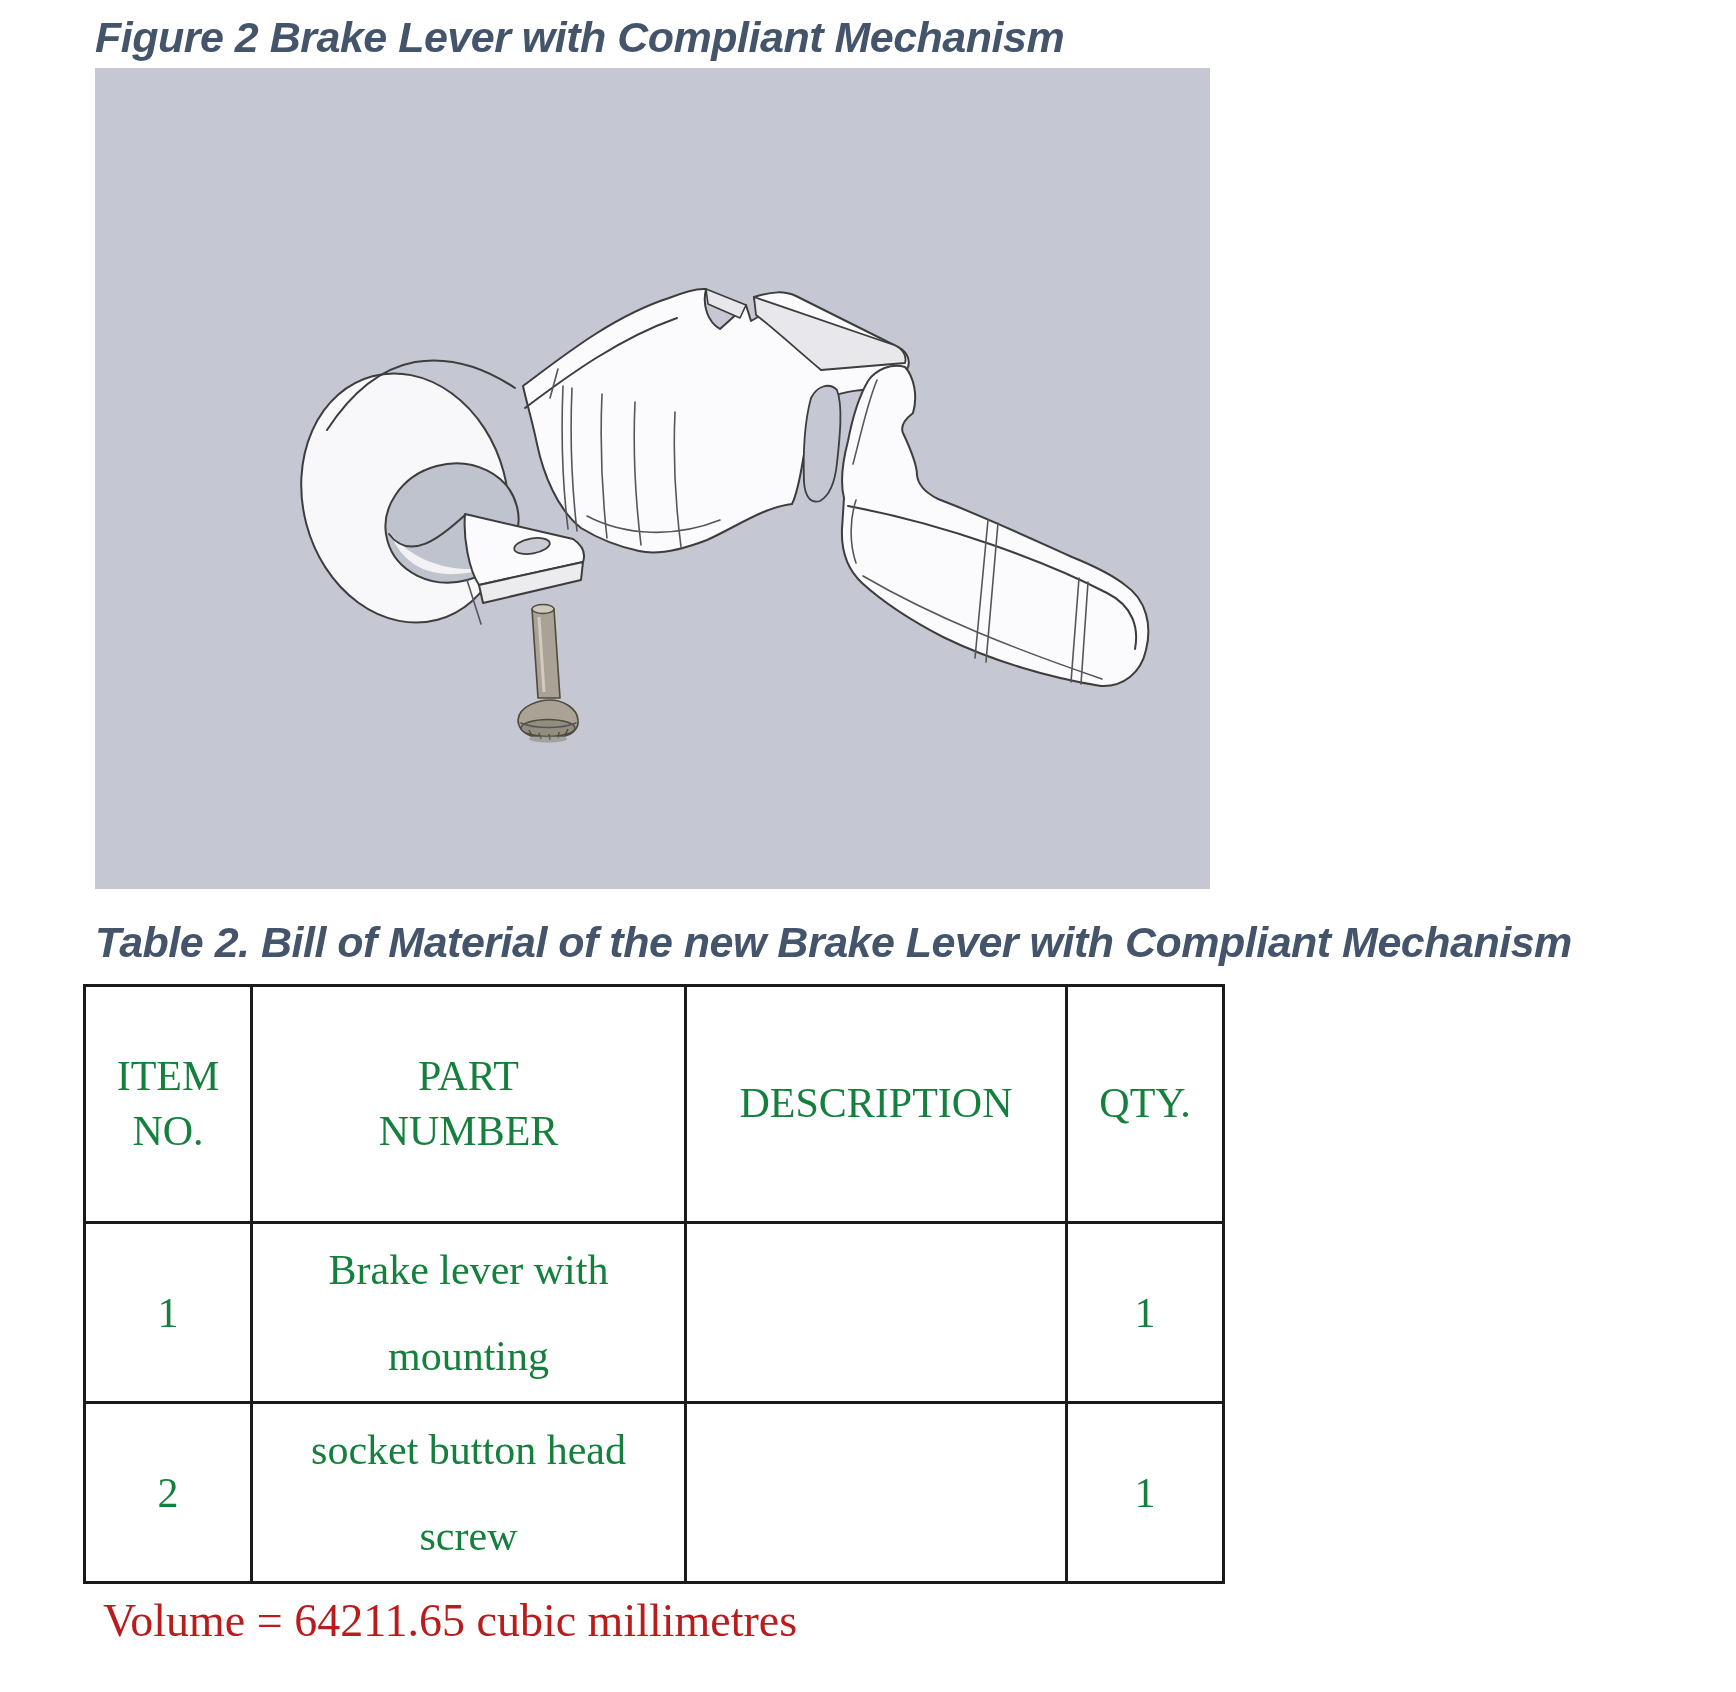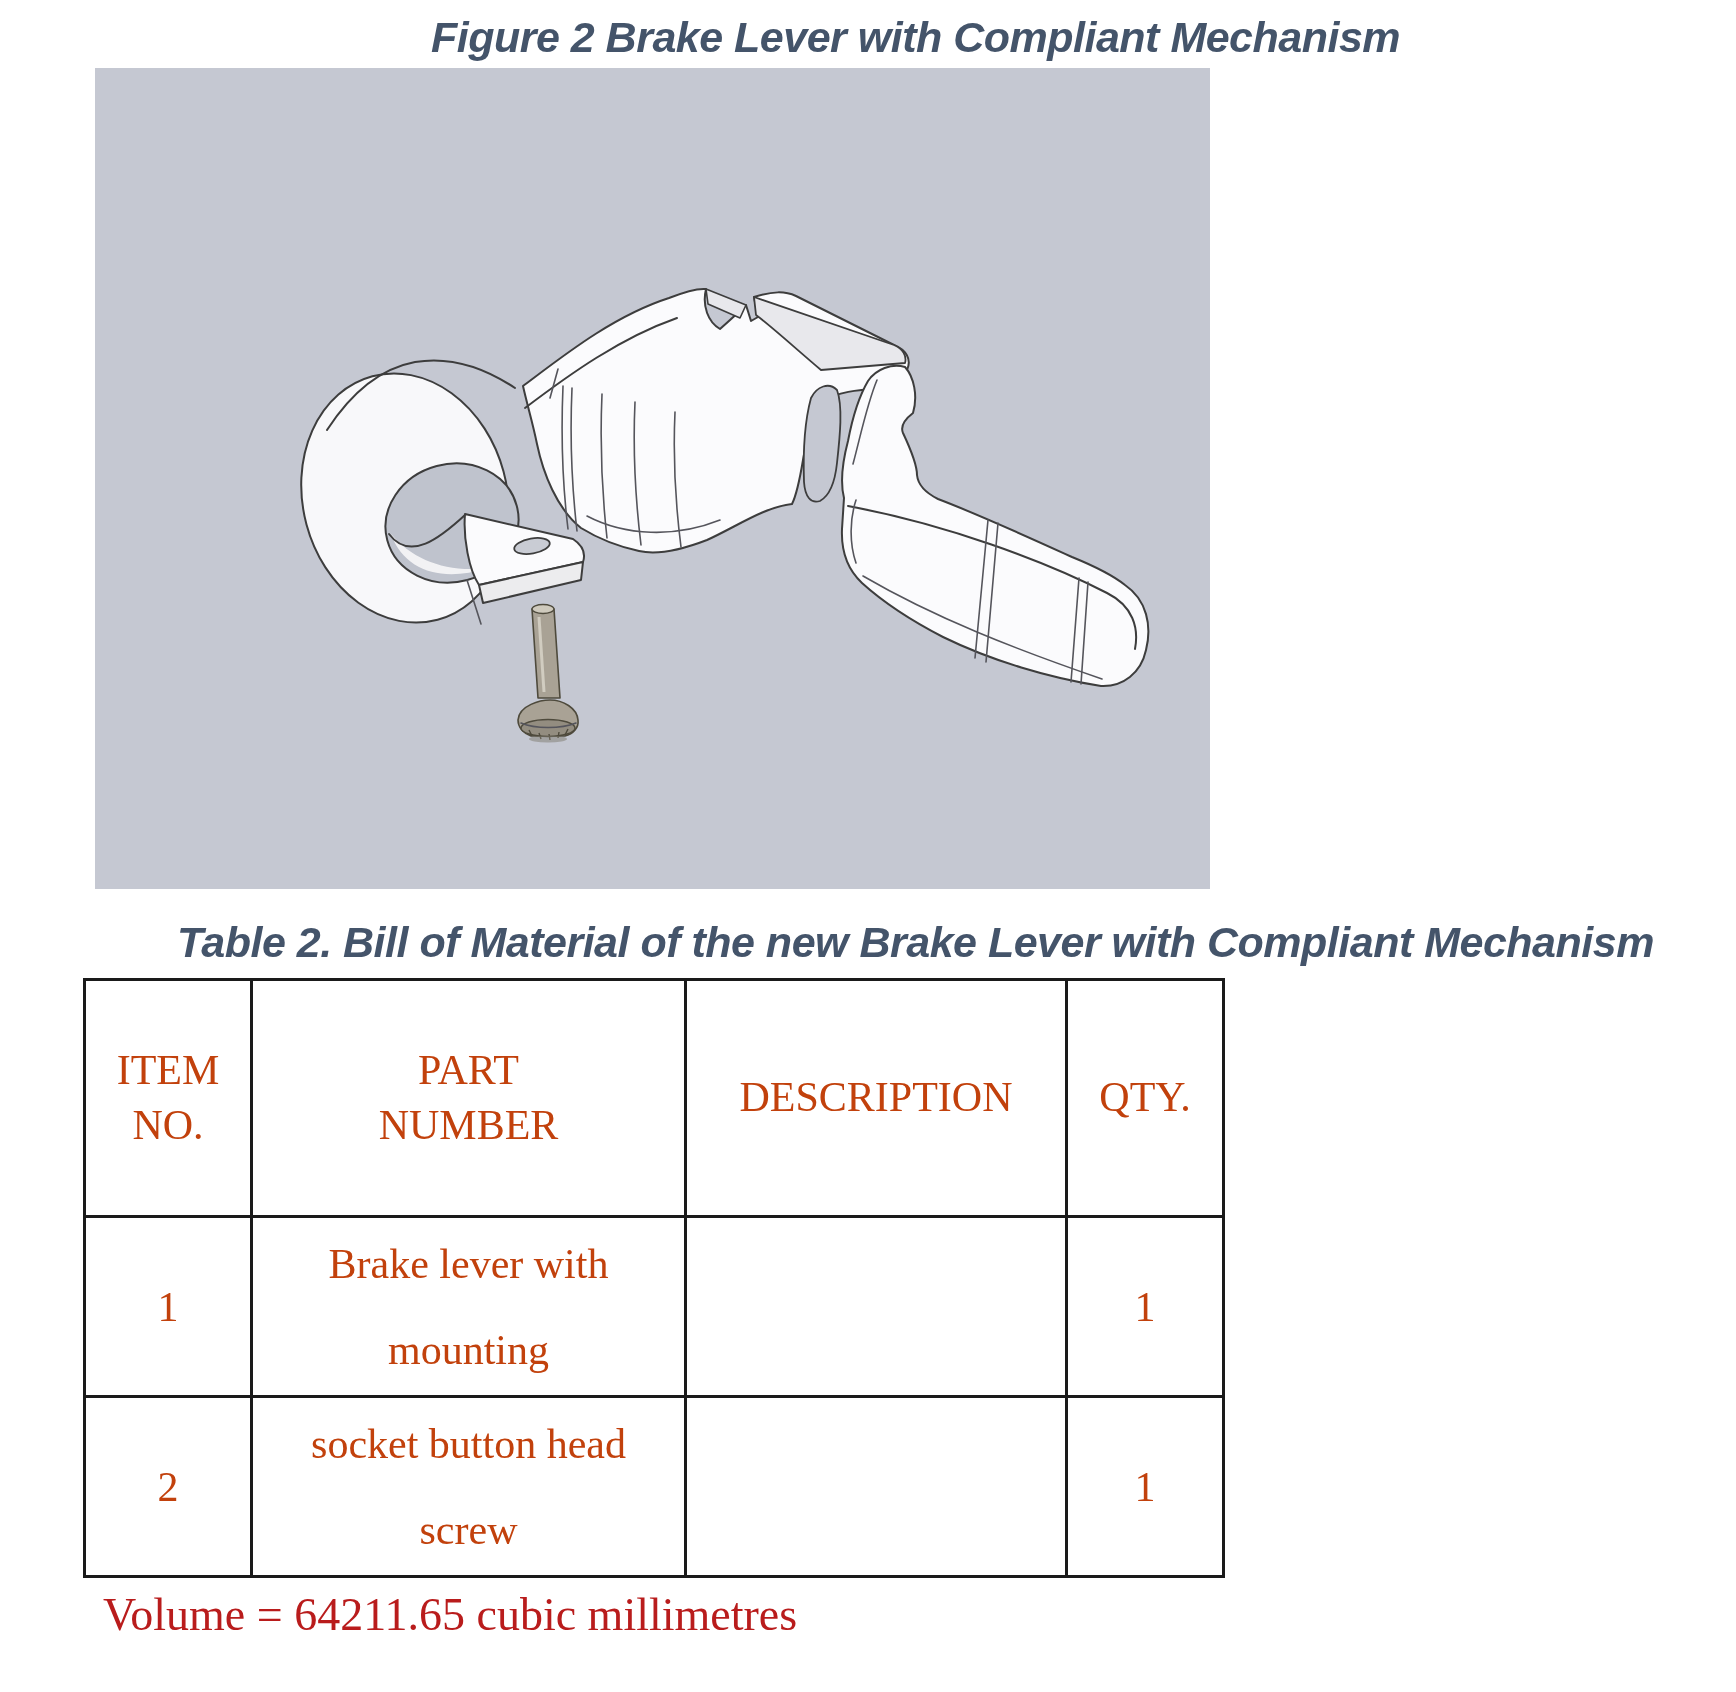--- a/index.html
+++ b/index.html
@@ -17,38 +17,37 @@
   .caption {
     margin: 0 0 0 95px;
     font-family: "Liberation Sans", sans-serif;
     font-style: italic;
     font-weight: 700;
     font-size: 43px;
     line-height: 1.2;
     color: #44546A;
     letter-spacing: -0.5px;
     white-space: nowrap;
-    text-align: center;
   }
   .figure-caption { padding-top: 12px; }
   .table-caption  { margin-top: 28px; }
   .figure-wrap {
     margin: 4px 0 0 95px;
     width: 1115px;
     height: 821px;
   }
   .figure-wrap svg { display: block; }
   table.bom {
-    margin: 10px 0 0 83px;
+    margin: 16px 0 0 83px;
     border-collapse: collapse;
     table-layout: fixed;
     width: 1139px;
     font-family: "Liberation Serif", "DejaVu Serif", serif;
     font-size: 42px;
-    color: #c2410c;
+    color: #15803d;
     padding-left: 9px;
   }
   table.bom td, table.bom th {
     border: 3px solid #1a1a1a;
     text-align: center;
     vertical-align: middle;
     padding: 0;
     font-weight: normal;
     white-space: pre-line;
     overflow: hidden;

